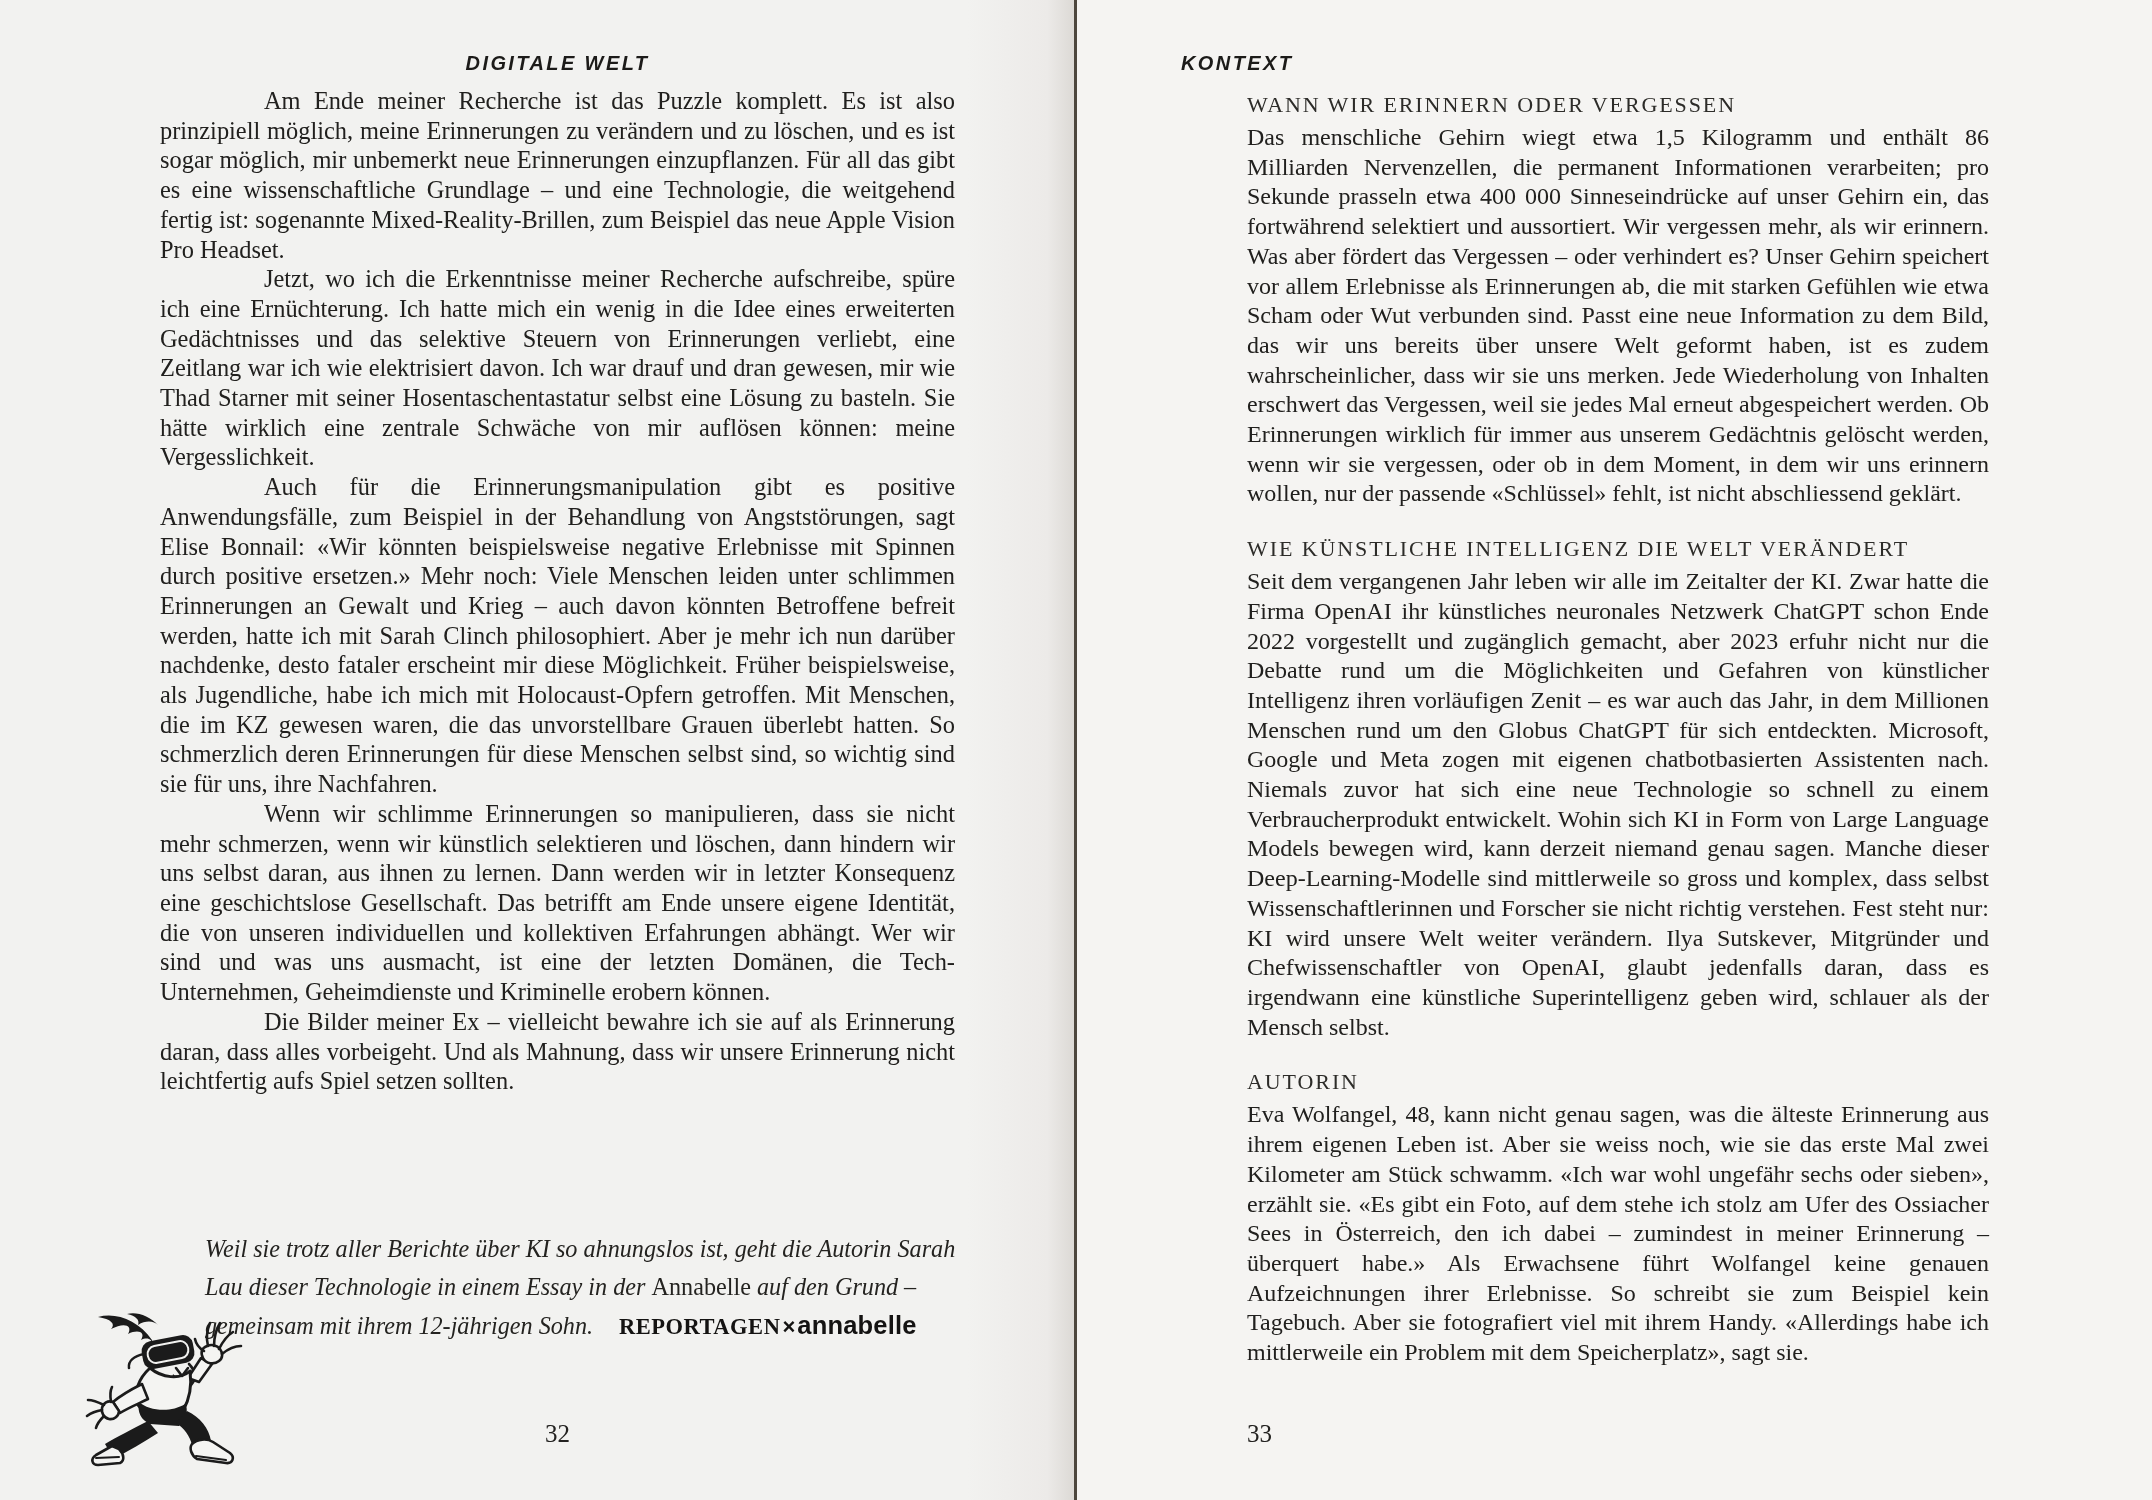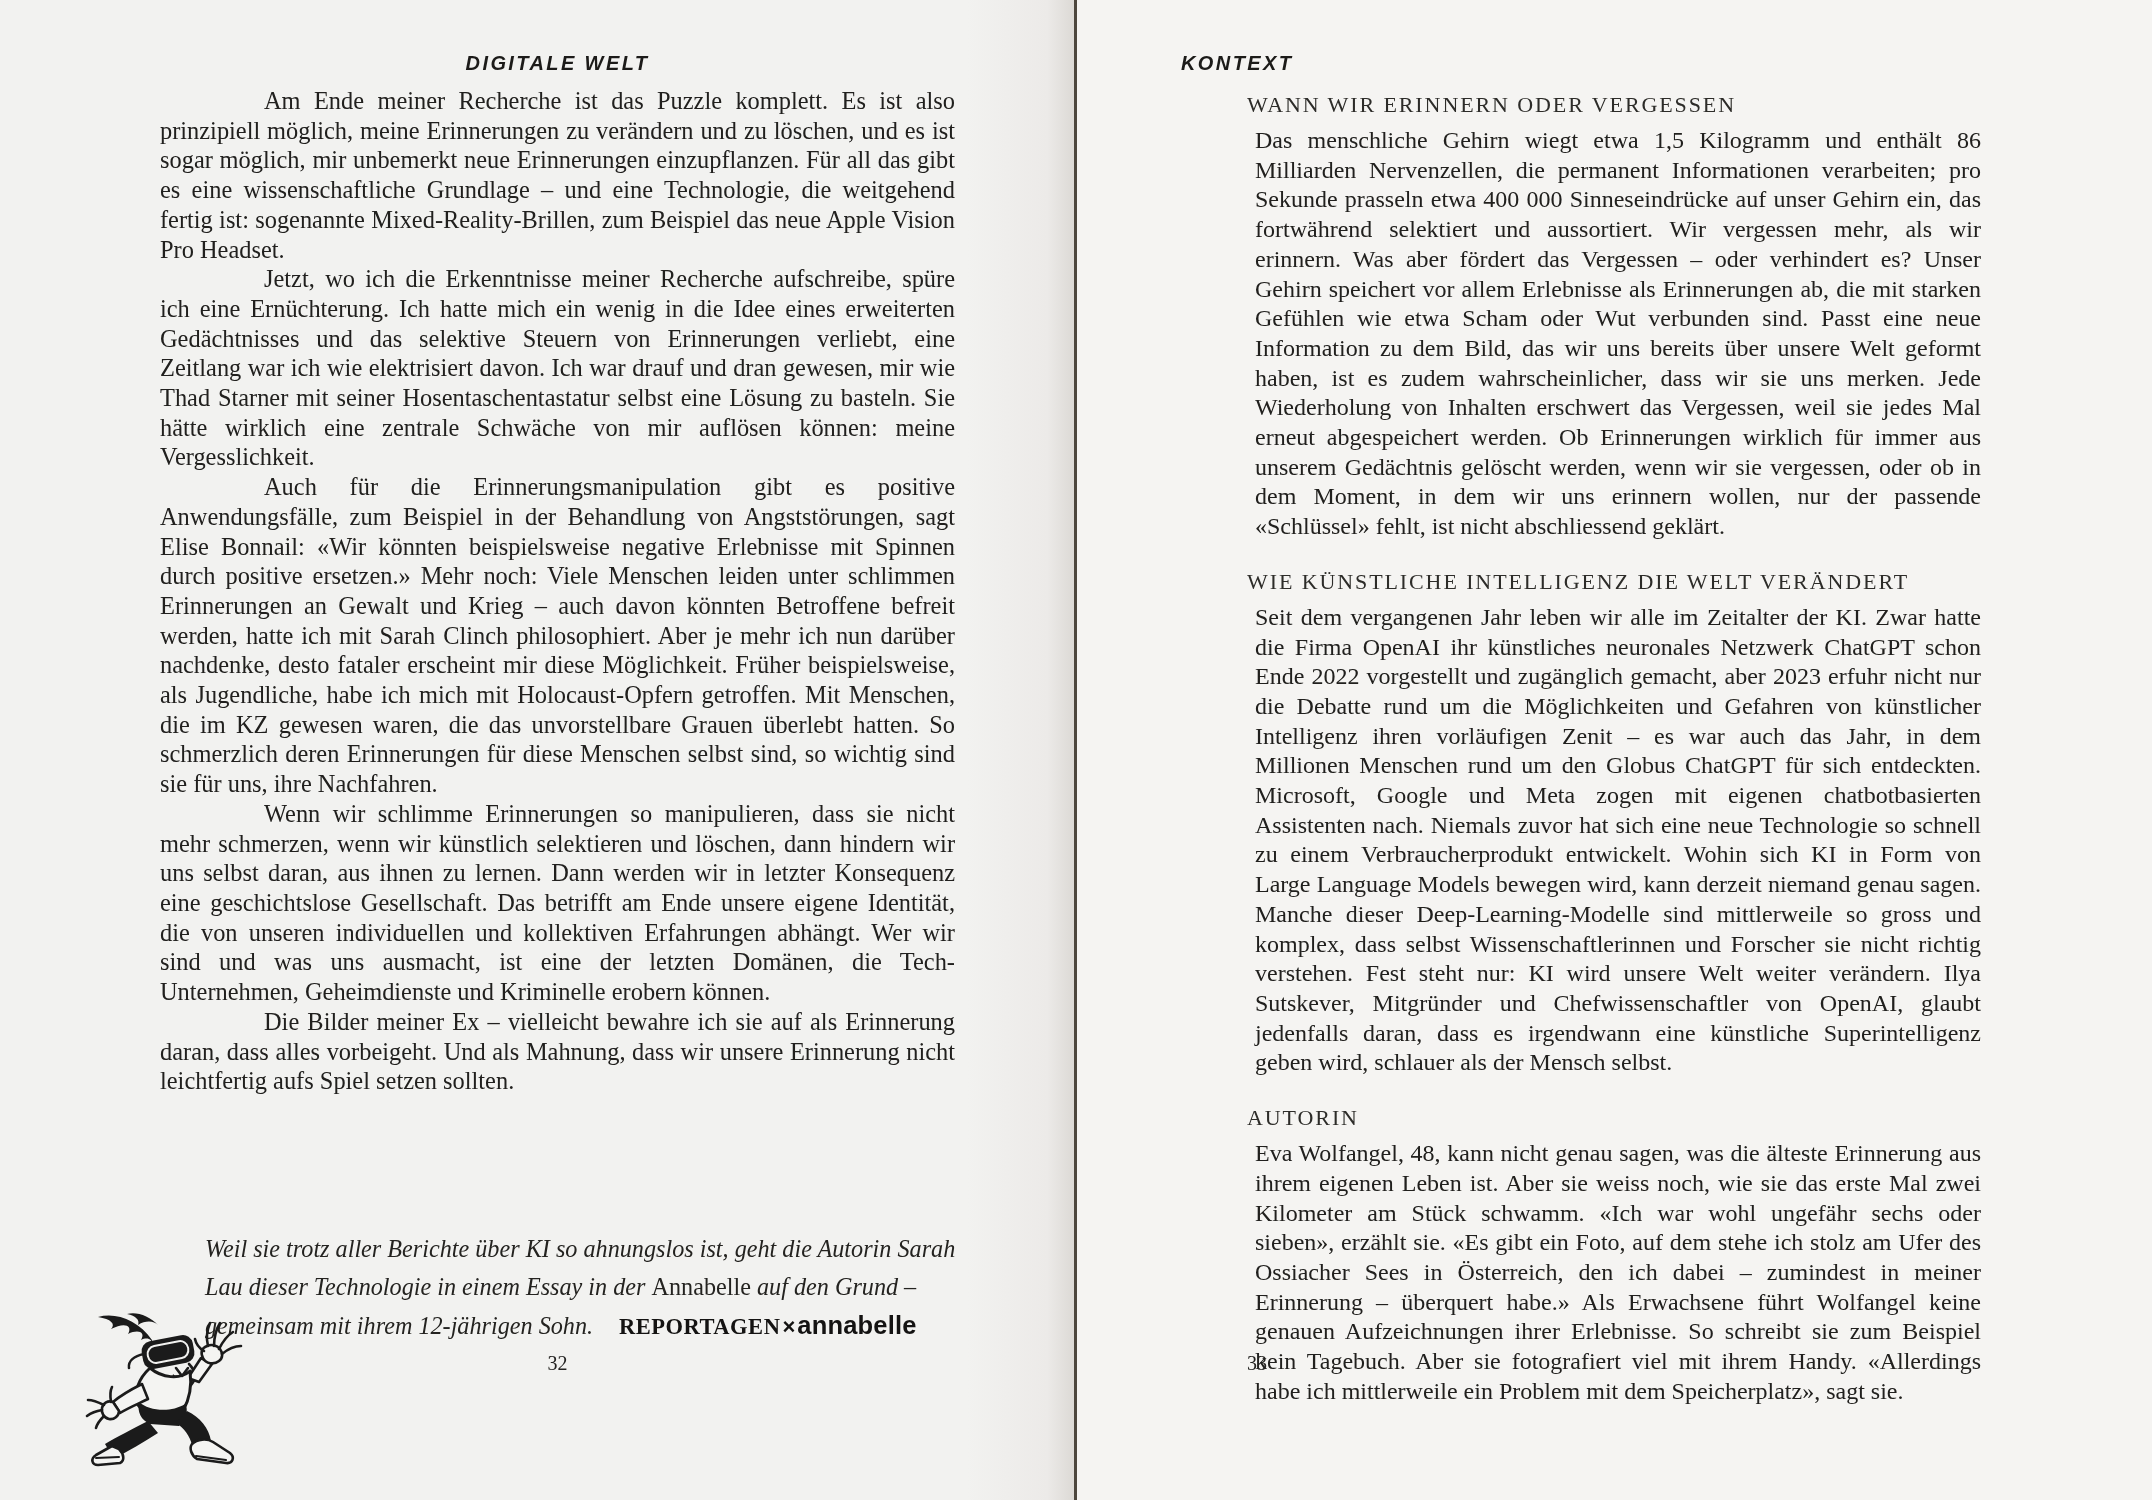--- a/index.html
+++ b/index.html
@@ -44,30 +44,30 @@
   }
   .credit .roman{font-style:normal;}
   .logo{
     font-style:normal;white-space:nowrap;padding-left:26px;
     font-family:"Liberation Sans","DejaVu Sans",sans-serif;
     font-weight:bold;color:#141312;
   }
   .logo .rep{font-size:22.5px;letter-spacing:0.5px;font-family:Liberation Serif, serif;}
   .logo .x{font-size:22px;padding:0 2px;}
   .logo .ann{font-size:25.5px;letter-spacing:0.2px;}
-  .pagenum{position:absolute;top:1352px;font-size:20px;color:#232220;}
+  .pagenum{position:absolute;top:1420px;font-size:25px;color:#232220;}
   #pagenum-left{left:160px;width:795px;text-align:center;}
   #pagenum-right{left:1247px;width:742px;text-align:left;}
   .right-col{position:absolute;left:1247px;top:92px;width:742px;}
   .sec{margin:0 0 27px 0;}
   .sec-title{
     margin:0 0 5px 0;font-weight:normal;
     font-size:22px;letter-spacing:1.9px;color:#2d2c29;
   }
-  .sec-body{margin:8px;text-align:justify;font-size:24px;line-height:29.7px;}
+  .sec-body{margin:0;text-align:justify;font-size:24px;line-height:29.7px;}
   .illu{position:absolute;left:84px;top:1308px;width:212px;height:162px;}
 </style>
 </head>
 <body>
 
 <div class="spread">
 
   <div class="page-left"></div>
   <div class="gutter"></div>
   <div class="spine"></div>

